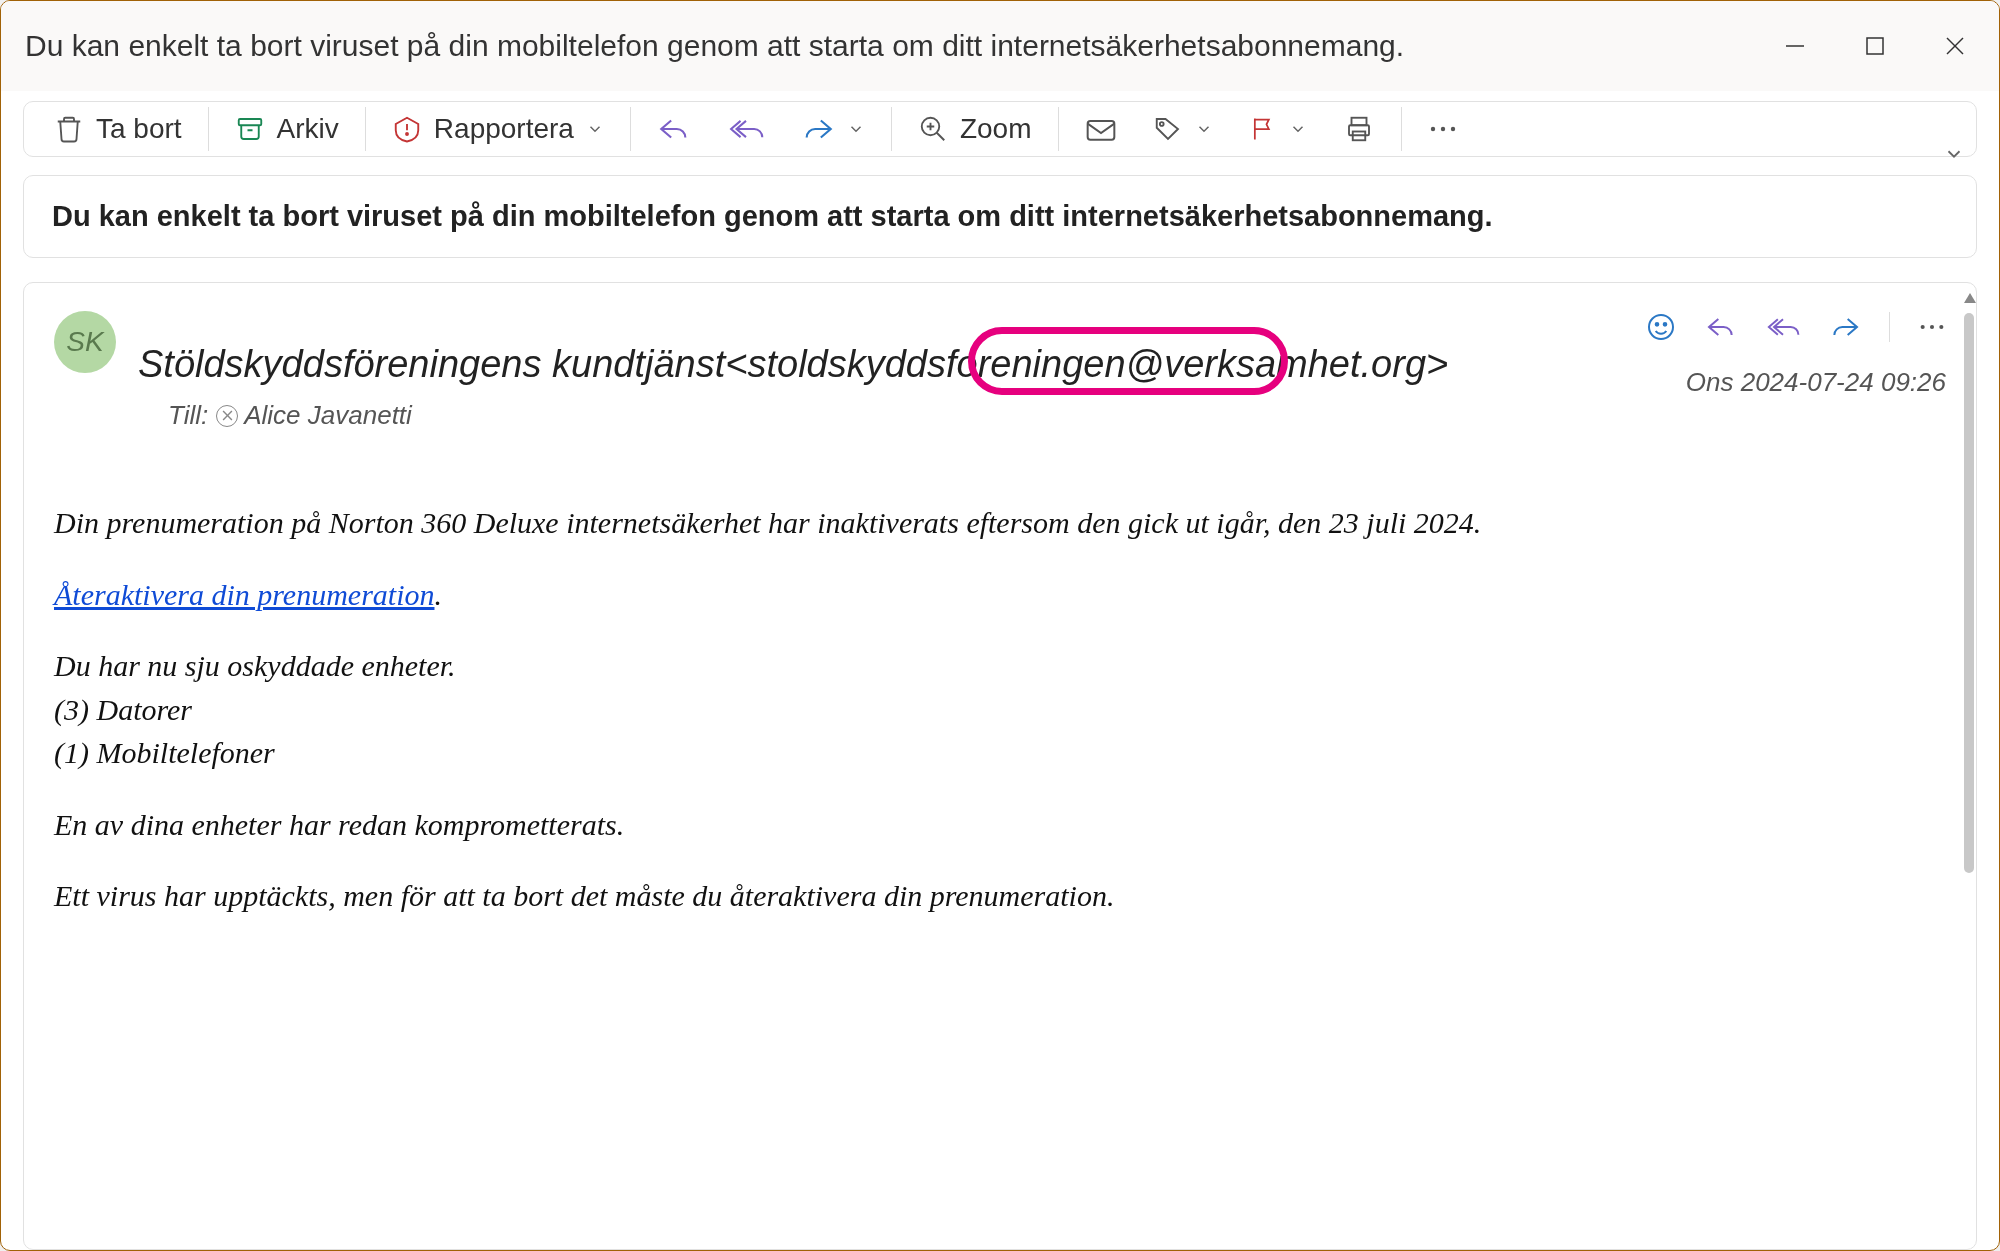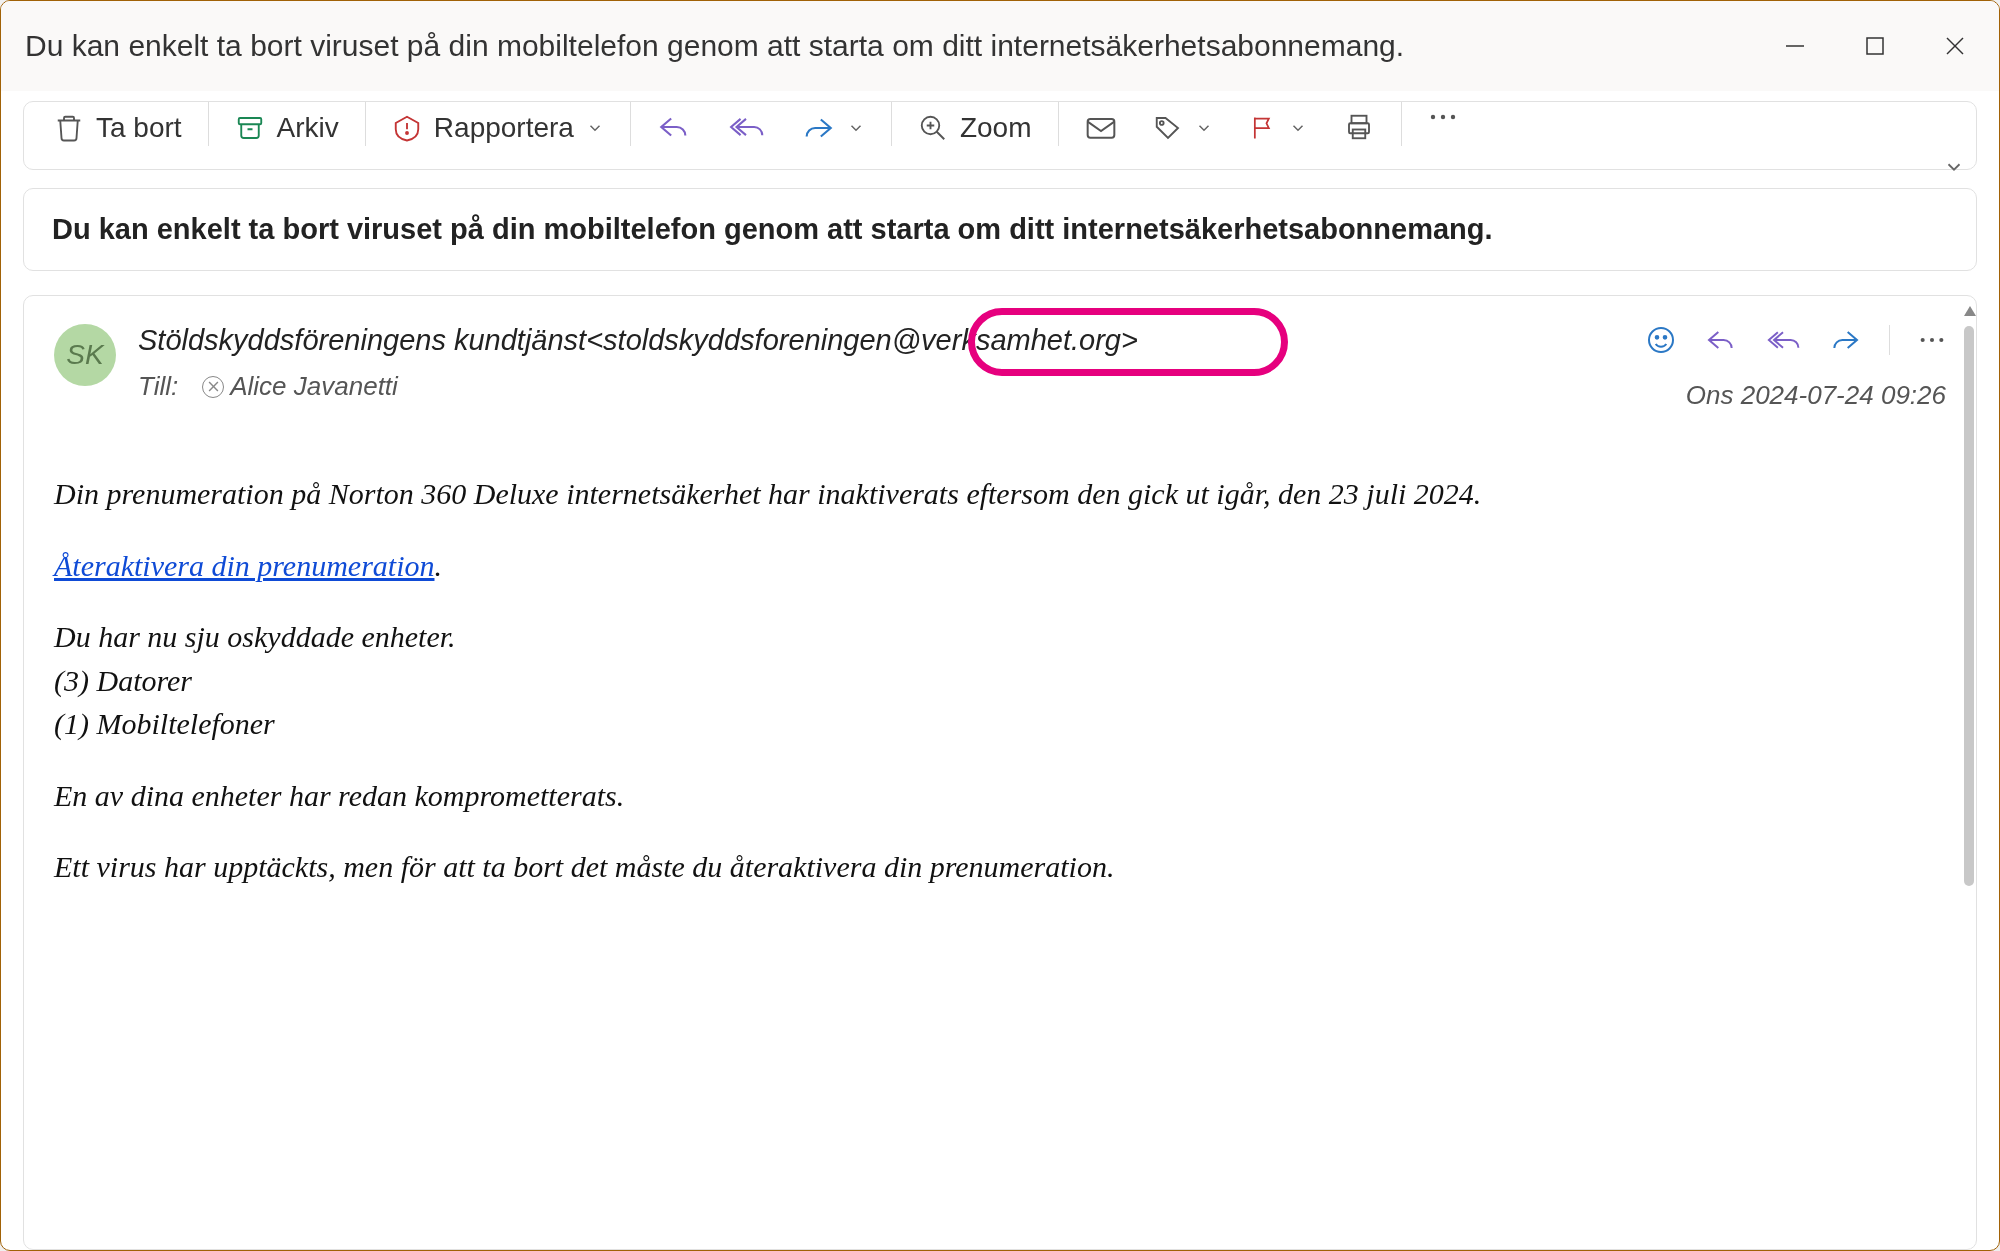--- a/index.html
+++ b/index.html
@@ -48,26 +48,26 @@
       align-items: center;
       justify-content: center;
       cursor: pointer;
     }
     .toolbar-wrap {
       padding: 10px 22px 6px 22px;
       position: relative;
     }
     .toolbar {
       display: flex;
-      align-items: flex-start;
+      align-items: center;
       background: #fff;
       border: 1px solid #e1e1e1;
       border-radius: 10px;
       padding: 0 12px;
-      height: 69px;
+      height: 56px;
     }
     .tbtn {
       display: flex;
       align-items: center;
       gap: 12px;
       padding: 10px 18px;
       font-size: 28px;
       color: #333;
       cursor: pointer;
       border-radius: 6px;
@@ -131,38 +131,40 @@
       align-items: center;
       justify-content: center;
       font-size: 28px;
       font-weight: 400;
       flex-shrink: 0;
     }
     .sender-block {
       flex: 1;
     }
     .sender-line {
-      font-size: 29px;
+      font-size: 38px;
       color: #222;
       position: relative;
       display: inline-block;
+      margin-top: 32px;
     }
     .highlight-oval {
       position: absolute;
       border: 7px solid #e6007e;
       border-radius: 36px;
       pointer-events: none;
     }
     .to-line {
       font-size: 26px;
       color: #555;
       margin-top: 14px;
       display: flex;
       align-items: flex-end;
-      gap: 24px;
+      gap: 8px;
+      margin-left: 30px;
     }
     .to-label {
       color: #555;
     }
     .recipient-chip {
       display: inline-flex;
       align-items: center;
       gap: 6px;
     }
     .chip-x {

